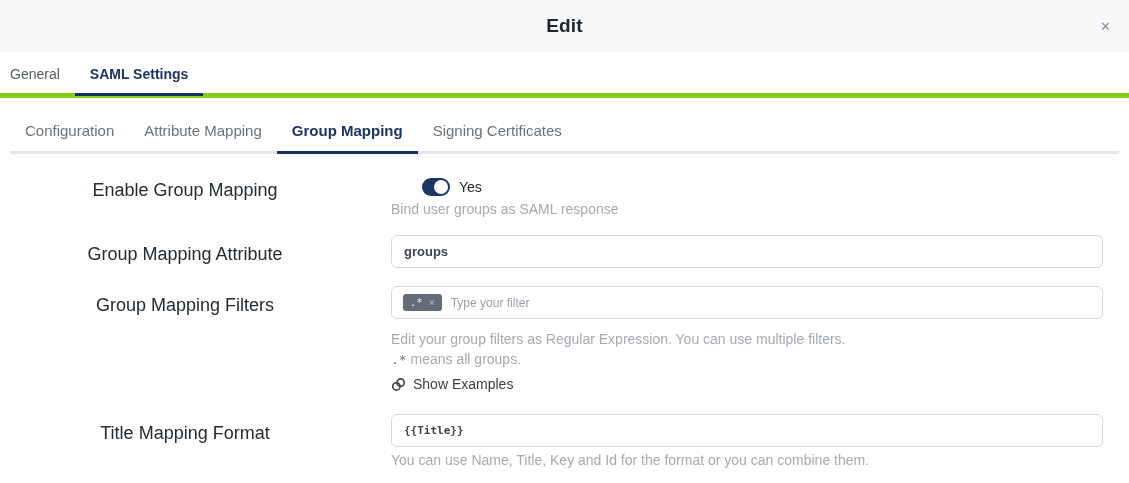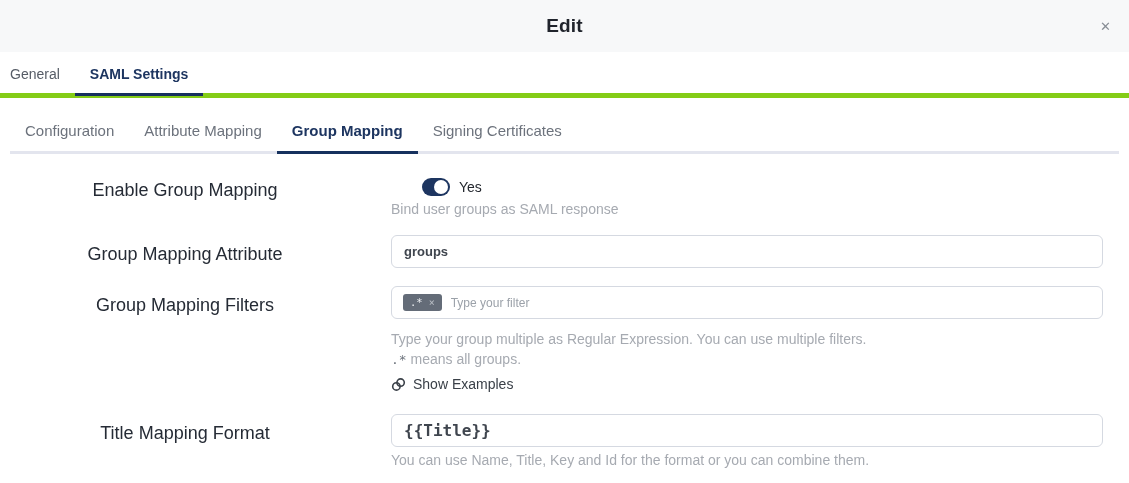--- a/index.html
+++ b/index.html
@@ -101,21 +101,21 @@
     border: 1px solid #d5d9e1;
     border-radius: 6px;
     padding: 0 12px;
     font-family: "Liberation Sans", sans-serif;
     font-size: 13px;
     color: #3f454e;
     background: #ffffff;
     outline: none;
     font-weight: bold;
   }
-  .text-input.mono { font-family: "DejaVu Sans Mono", monospace; font-size: 16px; }
+  .text-input.mono { font-family: "DejaVu Sans Mono", monospace; font-size: 11px; }
 
   
   .toggle-line { display: flex; align-items: center; gap: 9px; padding-left: 31px; }
   .toggle {
     width: 28px; height: 18px;
     background: #1d3560;
     border-radius: 9px;
     position: relative;
     cursor: pointer;
     flex: none;
@@ -232,21 +232,21 @@
     <div class="label-col center-label">Group Mapping Filters</div>
     <div class="field-col">
       <div class="chip-input">
         <span class="chip">
           <span>.*</span>
           <span class="chip-x">×</span>
         </span>
         <input type="text" placeholder="Type your filter" style="">
       </div>
       <div class="filters-help">
-        <div class="line"><span>Type your group multiple as </span><span class="strong">Regular Expression</span><span>. You can use multiple filters.</span></div>
+        <div class="line"><span>Edit your group filters as </span><span class="strong">Regular Expression</span><span>. You can use multiple filters.</span></div>
         <div class="line"><span class="code-frag">.*</span><span> means all groups.</span></div>
         <div class="examples-link">
           <span class="link-icon">
             <svg width="15" height="15" viewBox="0 0 15 15" fill="none">
               <circle cx="5.4" cy="9.4" r="3.7" stroke="#3a4048" stroke-width="1.6"></circle>
               <circle cx="9.6" cy="5.6" r="3.7" stroke="#3a4048" stroke-width="1.6"></circle>
             </svg>
           </span>
           <span>Show Examples</span>
         </div>

